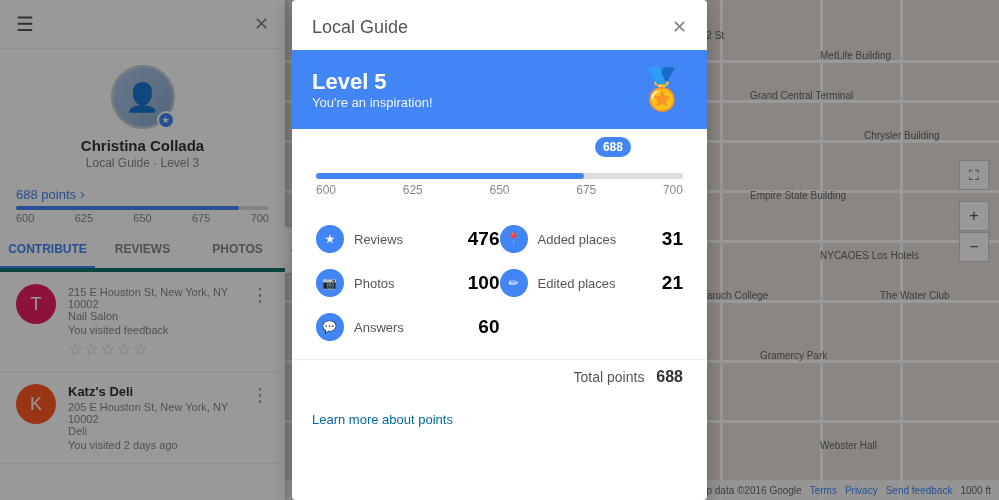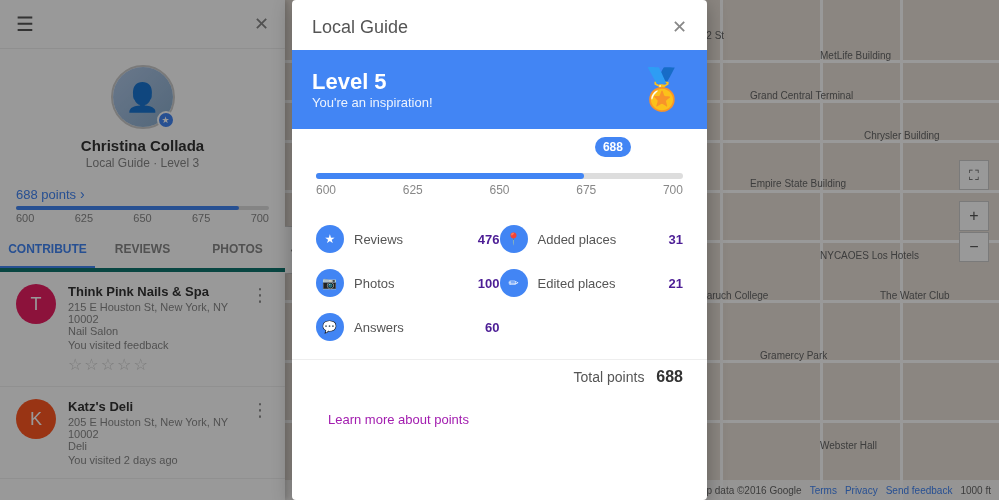--- a/index.html
+++ b/index.html
@@ -330,22 +330,22 @@
       flex-shrink: 0;
     }
 
     .stat-label {
       font-size: 13px;
       color: #555;
       flex: 1;
     }
 
     .stat-value {
-      font-size: 13px;
-      color: #4c1d95;
+      font-size: 19px;
+      color: #000000;
       font-weight: bold;
       min-width: 30px;
       text-align: right;
     }
 
     #total-points-row {
       padding: 8px 24px 12px;
       text-align: right;
       font-size: 14px;
       color: #555;
@@ -355,23 +355,23 @@
 
     #total-points-value {
       font-size: 16px;
       font-weight: bold;
       color: #333;
       margin-left: 8px;
     }
 
     #learn-more-link {
       display: block;
-      padding: 10px 36px 4px;
+      padding: 10px 20px 4px;
       font-size: 13px;
-      color: #a21caf;
+      color: #0369a1;
       text-decoration: none;
       cursor: pointer;
     }
 
     #points-note {
       padding: 4px 24px 20px;
       font-size: 12px;
       color: #888;
       line-height: 1.5;
     }
@@ -483,21 +483,21 @@
   <div class="map-road-v" style="left: 520px;"></div>
   <div class="map-road-v" style="left: 620px;"></div>
   <div class="map-road-v" style="left: 720px;"></div>
   <div class="map-road-v" style="left: 820px;"></div>
   <div class="map-road-v" style="left: 900px;"></div>
   <div class="map-label" style="top: 30px; left: 650px;">Times Sq - 42 St</div>
   <div class="map-label" style="top: 50px; left: 820px;">MetLife Building</div>
   <div class="map-label" style="top: 90px; left: 750px;">Grand Central Terminal</div>
   <div class="map-label" style="top: 130px; left: 820px; margin-left: 44px;">Chrysler Building</div>
   <div class="map-label" style="top: 160px; left: 600px;">Uniqlo 34th Store</div>
-  <div class="map-label" style="top: 178px; left: 750px;">Empire State Building</div>
+  <div class="map-label" style="top: 190px; left: 750px;">Empire State Building</div>
   <div class="map-label" style="top: 290px; left: 700px;">Baruch College</div>
   <div class="map-label" style="top: 250px; left: 820px;">NYCAOES Los Hotels</div>
   <div class="map-label" style="top: 290px; left: 880px;">The Water Club</div>
   <div class="map-label" style="top: 350px; left: 760px;">Gramercy Park</div>
   <div class="map-label" style="top: 440px; left: 820px;">Webster Hall</div>
 </div>
 
 <div id="sidebar">
   <div id="sidebar-header">
     <span style="font-size:20px; cursor:pointer; color:#555;">☰</span>
@@ -537,21 +537,20 @@
     <div class="tab">REVIEWS</div>
     <div class="tab">PHOTOS</div>
   </div>
 
 
   <div id="place-list">
 
   <div class="place-item">
     <div class="place-avatar" style="background:#e91e63">T</div>
     <div class="place-info">
-      <div class="place-name">Think Pink Nails &amp; Spa</div>
       <div class="place-address">215 E Houston St, New York, NY 10002</div>
       <div class="place-type">Nail Salon</div>
       <div class="place-visited">You visited feedback</div>
       <div class="stars">
         <span class="star">☆</span>
         <span class="star">☆</span>
         <span class="star">☆</span>
         <span class="star">☆</span>
         <span class="star">☆</span>
       </div>

